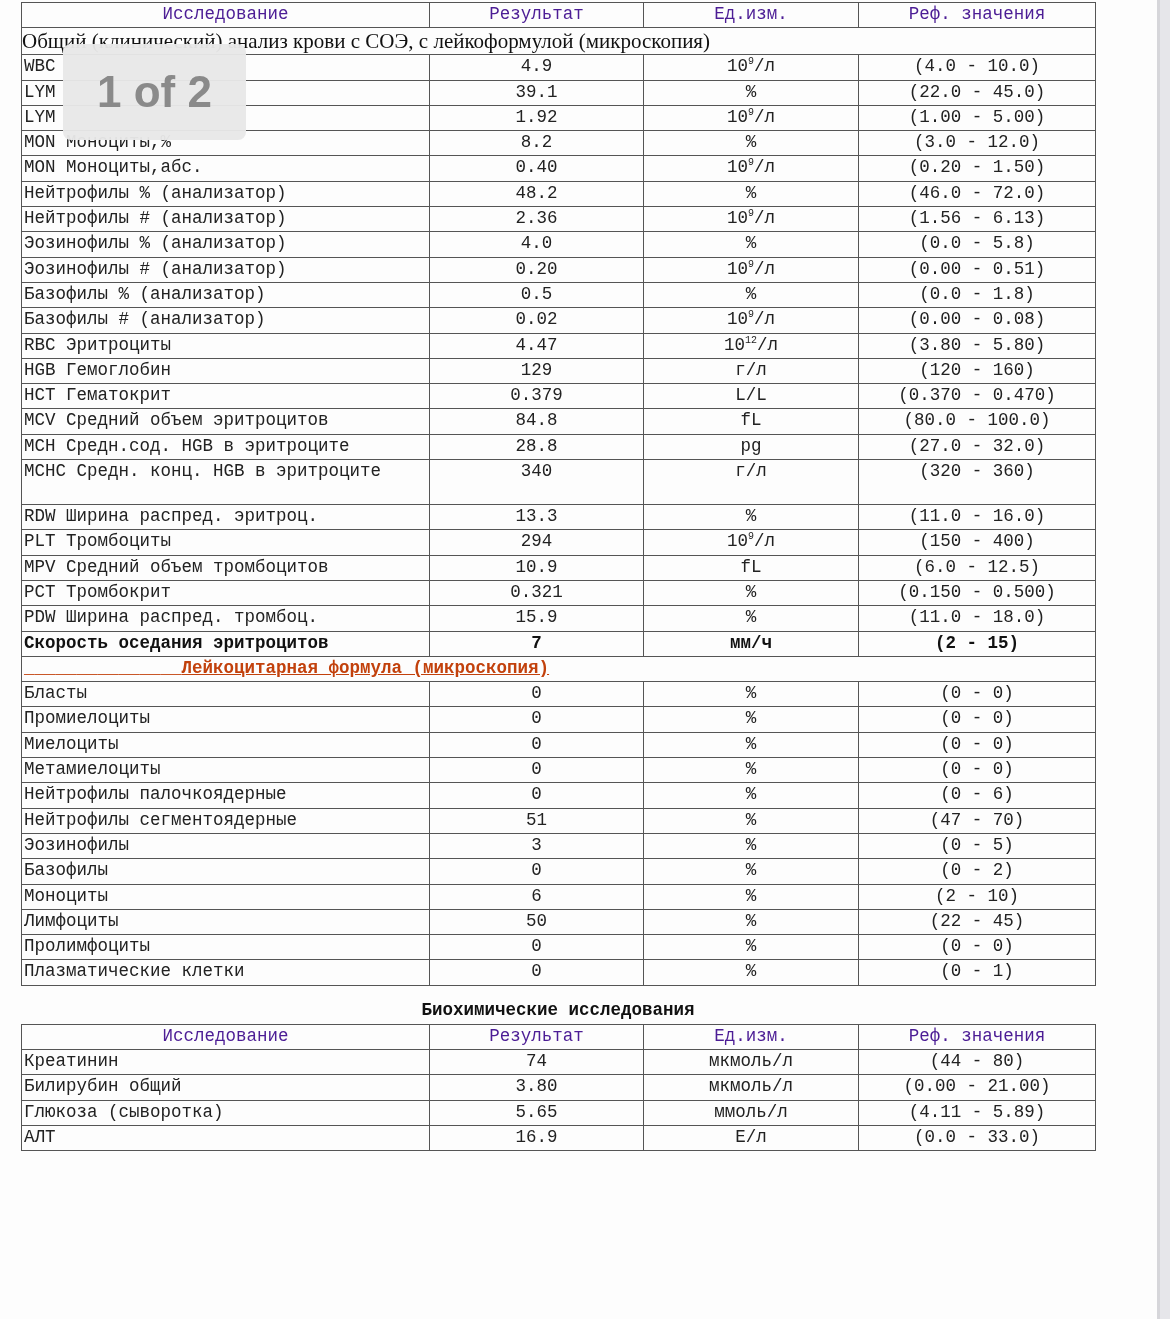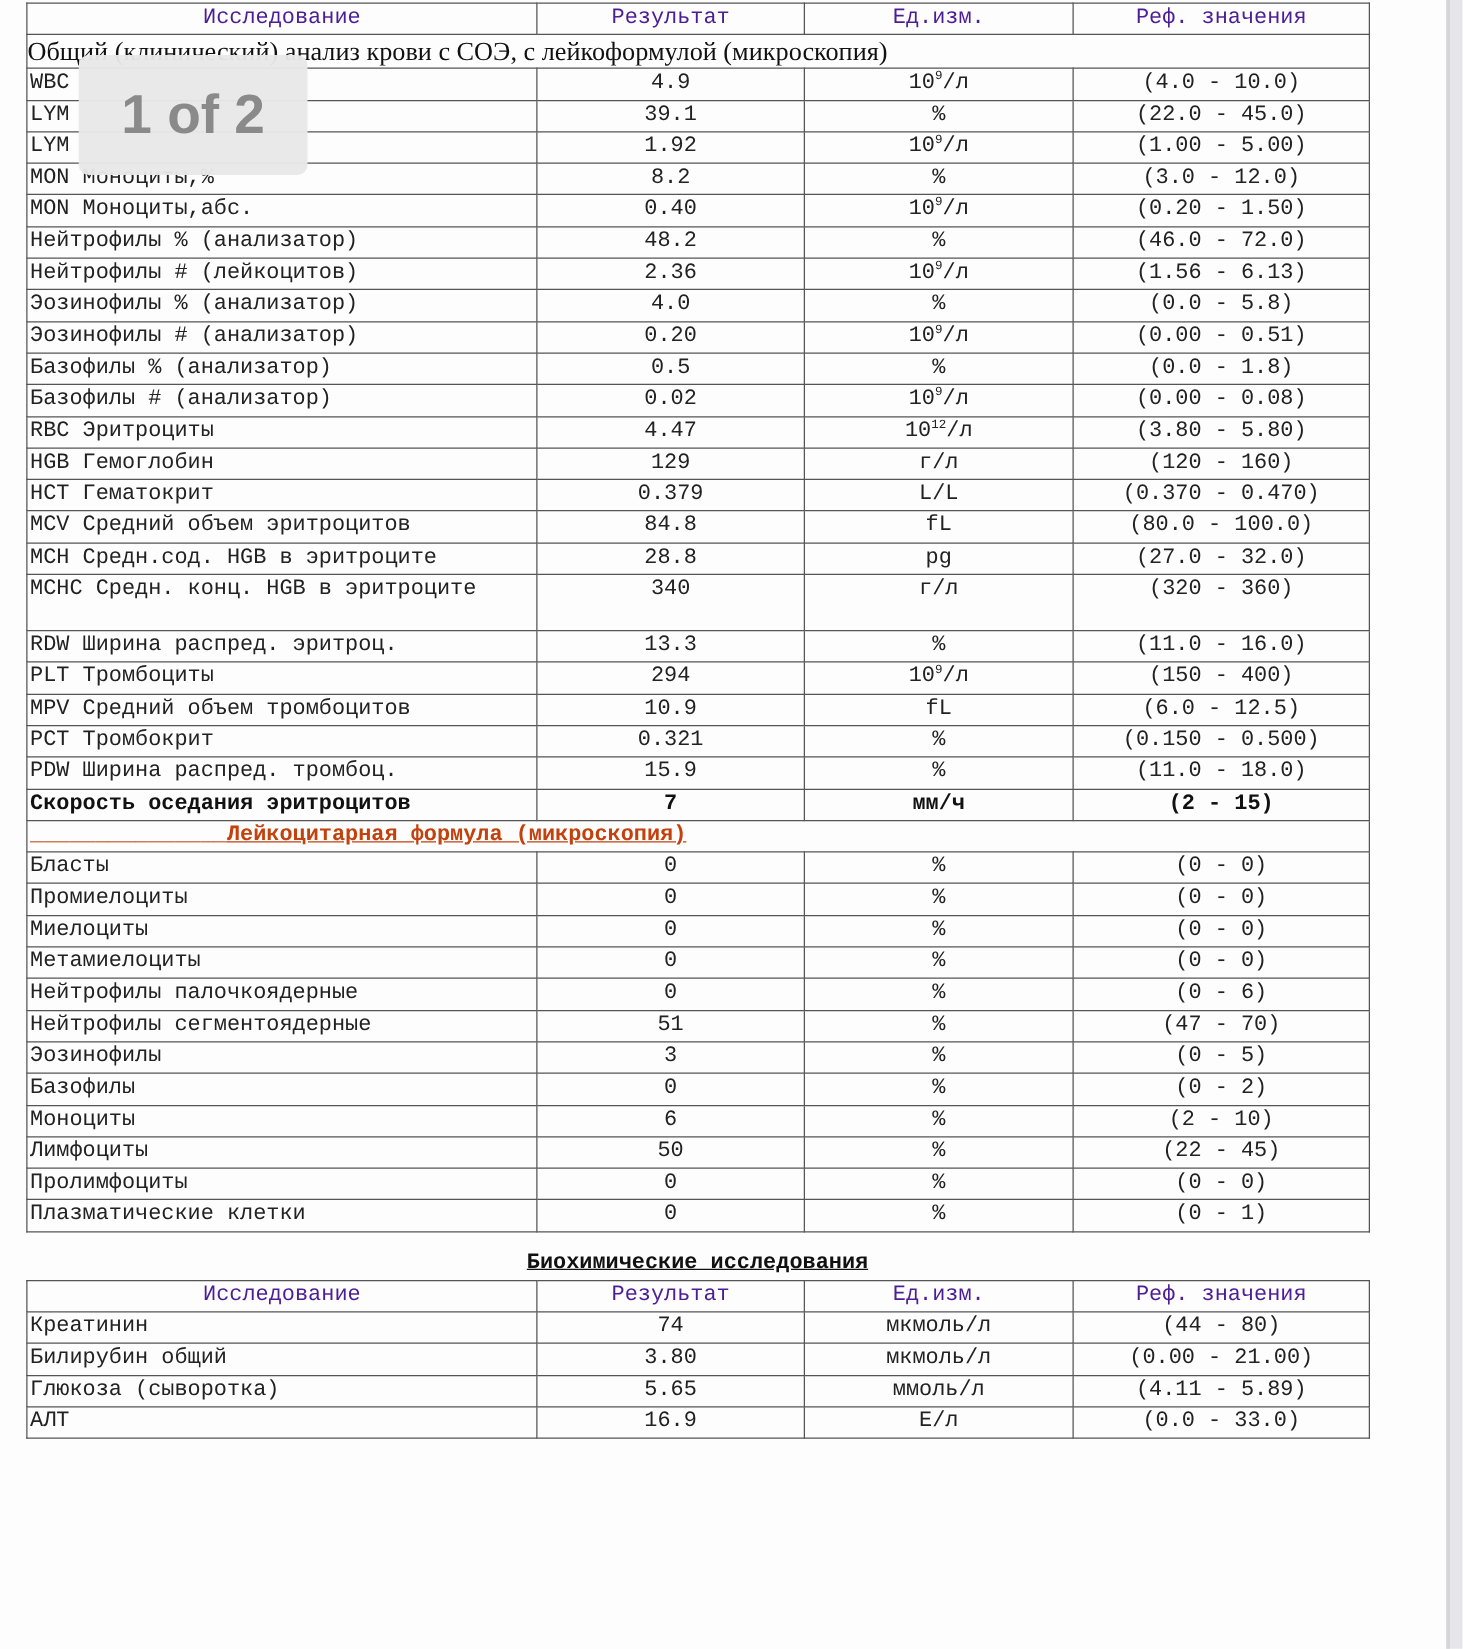--- a/index.html
+++ b/index.html
@@ -18,21 +18,21 @@
   th { text-align: center; color: #4c1d95; }
   .section-title td {
     font-family: "Liberation Serif", "DejaVu Serif", serif; font-size: 21px; color: #111;
     height: 26px; line-height: 26px; padding-left: 0;
   }
   .bold td { font-weight: bold; color: #111; }
   .sub-title td { font-weight: bold; color: #c2410c; }
   .sub-title .u { text-decoration: underline; }
   .wrap td.name { white-space: normal; line-height: 22px; height: 44px; }
   sup { font-size: 10px; vertical-align: 7px; line-height: 0; }
-  .bio-title { text-align: center; font-weight: bold; font-size: 17.5px; color: #111; margin: 14px 0 2px 0; height: 22px; text-decoration: underline; }
+  .bio-title { text-align: center; font-weight: bold; font-size: 17.5px; color: #111; margin: 14px 0 2px 0; height: 22px; }
   .overlay {
     position: absolute; left: 63px; top: 44px; width: 183px; height: 96px; border-radius: 8px;
     background: rgba(232,232,232,0.96); color: #8a8a8a;
     font-family: "Liberation Sans", "DejaVu Sans", sans-serif; font-weight: bold; font-size: 44px;
     display: flex; align-items: center; justify-content: center;
   }
   .scrollbar { position: absolute; right: 0; top: 0; width: 10px; height: 1319px; background: #e6e6ea; border-left: 3px solid #d6d6da; }
 </style>
 </head>
 <body>
@@ -87,21 +87,21 @@
           <td class="ctr"><span>10</span><sup>9</sup><span>/л</span></td>
           <td class="ctr">(0.20 - 1.50)</td>
         </tr>
         <tr>
           <td class="name">Нейтрофилы % (анализатор)</td>
           <td class="ctr">48.2</td>
           <td class="ctr">%</td>
           <td class="ctr">(46.0 - 72.0)</td>
         </tr>
         <tr>
-          <td class="name">Нейтрофилы # (лейкоцитов)</td>
+          <td class="name">Нейтрофилы # (анализатор)</td>
           <td class="ctr">2.36</td>
           <td class="ctr"><span>10</span><sup>9</sup><span>/л</span></td>
           <td class="ctr">(1.56 - 6.13)</td>
         </tr>
         <tr>
           <td class="name">Эозинофилы % (анализатор)</td>
           <td class="ctr">4.0</td>
           <td class="ctr">%</td>
           <td class="ctr">(0.0 - 5.8)</td>
         </tr>

